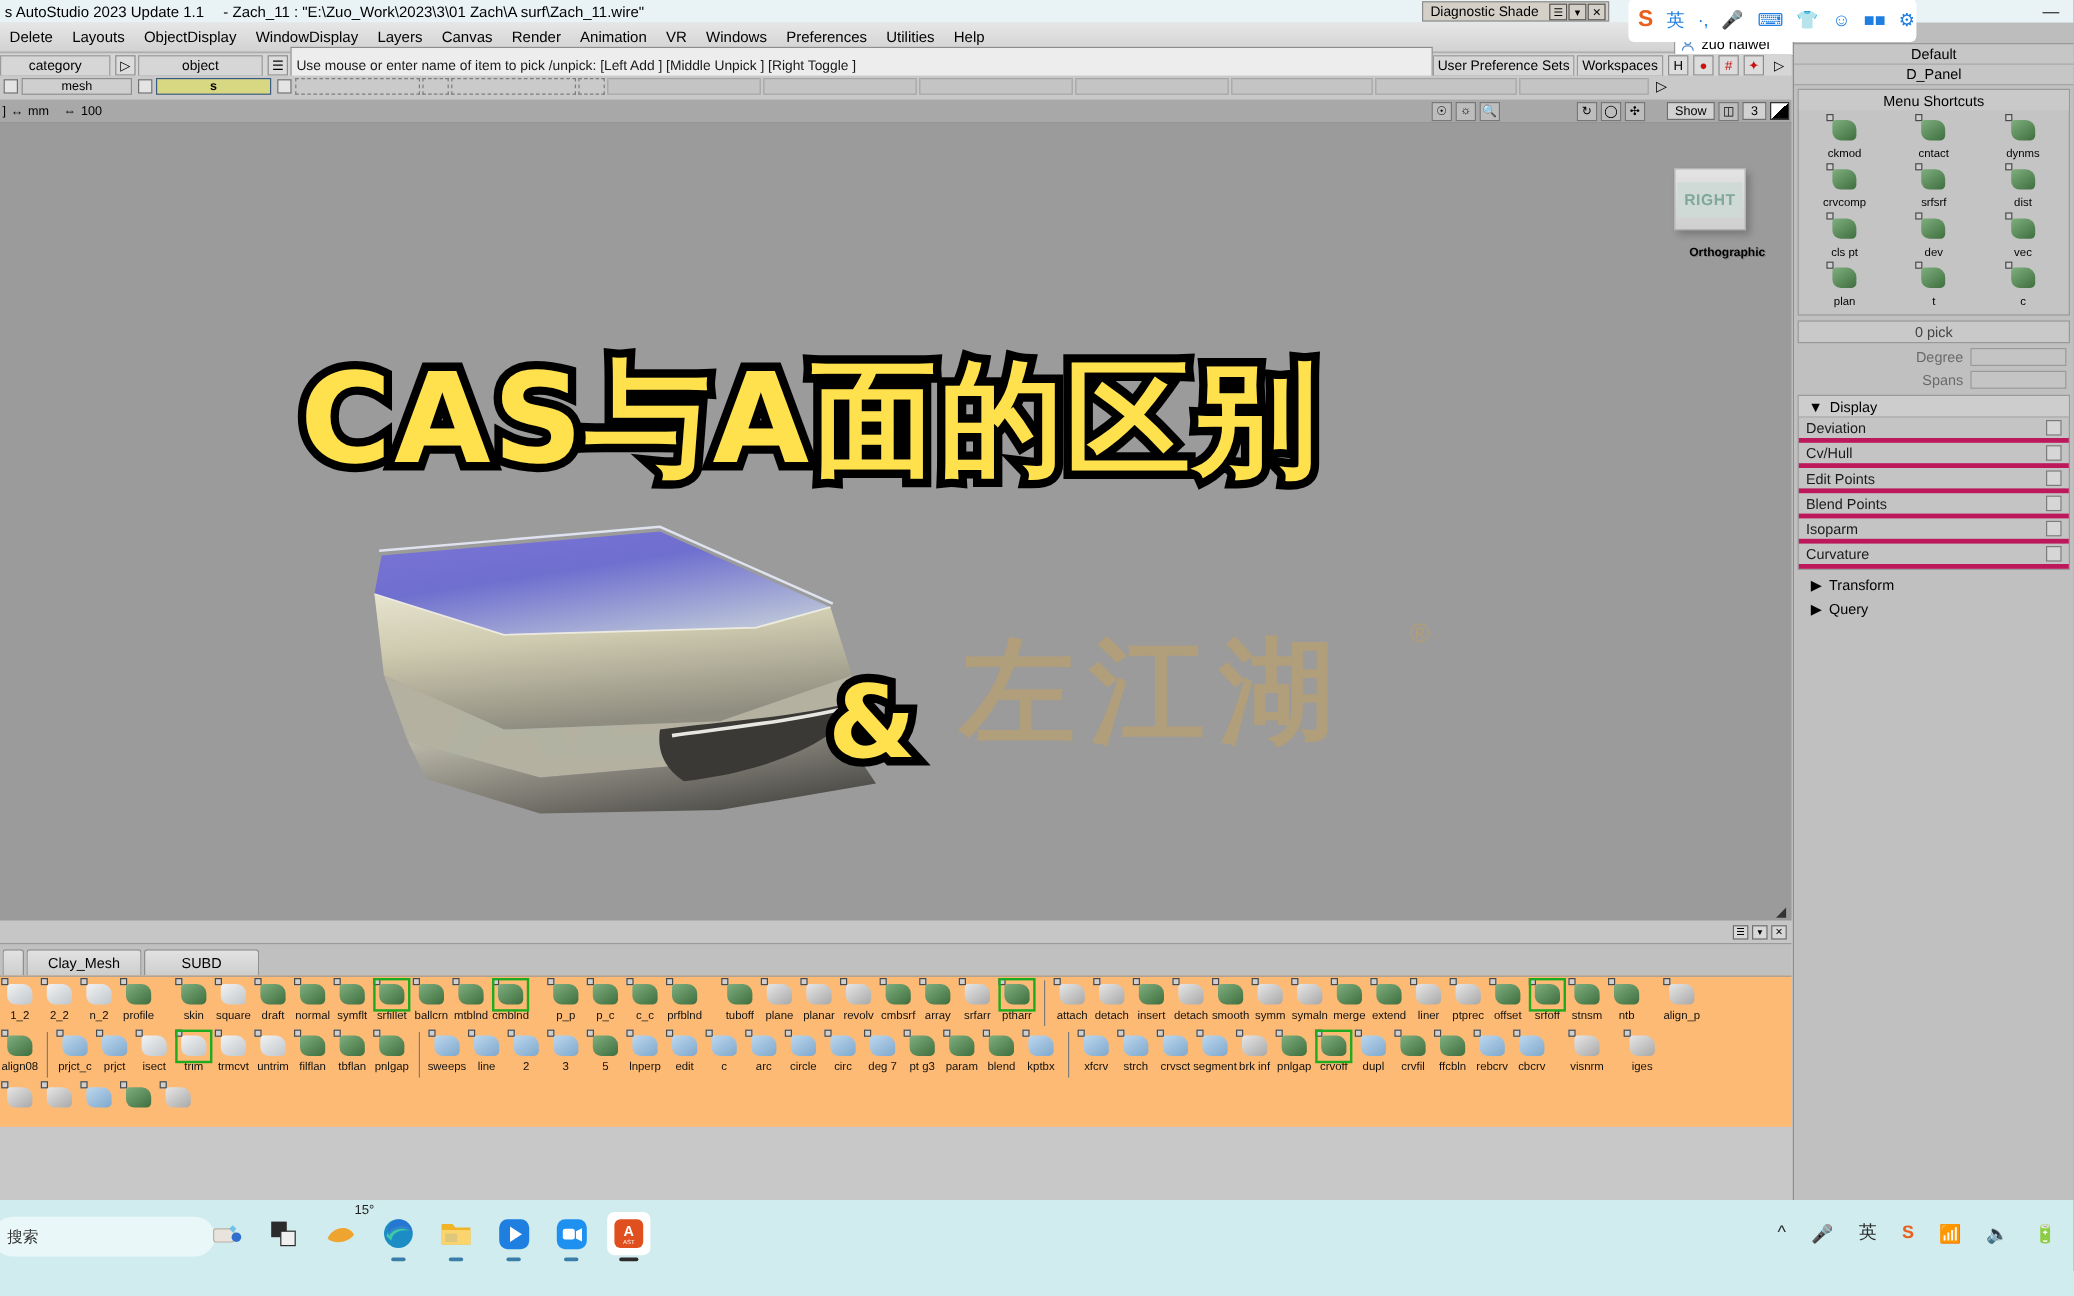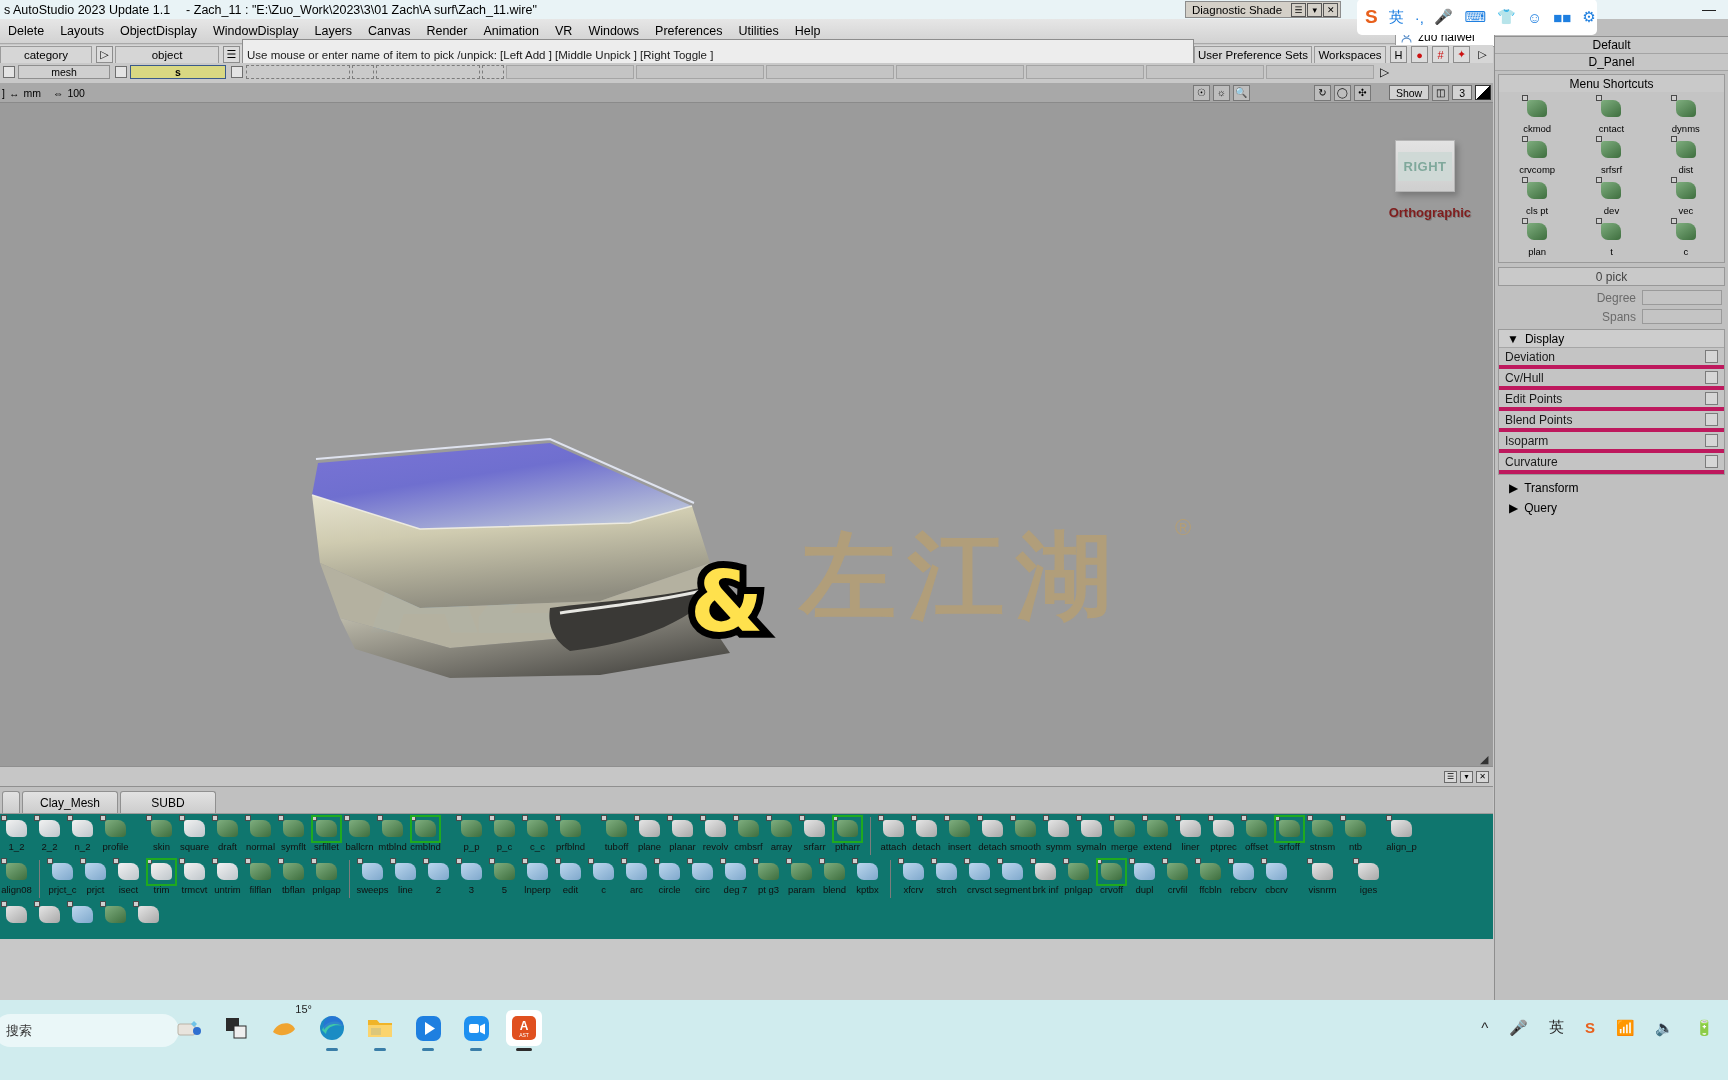--- a/index.html
+++ b/index.html
@@ -109,21 +109,21 @@
     position:absolute; right:38px; top:37px; width:60px; height:52px;
     background:linear-gradient(#e3e3e3,#cfcfcf);
     border:1px solid #b5b5b5;
     display:flex; align-items:center; justify-content:center;
     color:#7fa89b; font-weight:bold; font-size:13px; letter-spacing:0.5px;
     box-shadow: 3px 4px 6px rgba(0,0,0,0.22);
   }
   .viewcube span { background:#cfd9d6; padding:7px 6px; }
   .orthlabel {
     position:absolute; right:22px; top:102px;
-    font-weight:bold; font-size:13px; color:#7f1d1d;
+    font-weight:bold; font-size:10px; color:#000000;
     text-shadow: 1px 1px 0 #7e7e7e;
   }
 
   
   .wm-cn {
     position:absolute; left:800px; top:410px;
     font-family:"DejaVu Serif", serif; font-size:96px; font-weight:bold;
     color:rgba(195,160,95,0.55); letter-spacing:12px;
     white-space:nowrap;
   }
@@ -169,21 +169,21 @@
     border:1px solid #909090; border-bottom:none;
     border-radius:3px 3px 0 0;
     display:flex;align-items:center;justify-content:center;
     font-size:12px;
   }
   .tab.first { min-width:18px; padding:0 4px; }
 
   
   .palette {
     position:absolute; left:0; top:813px; width:1493px; height:126px;
-    background:#0f766e; border-top:1px solid #9c9c9c;
+    background:#fdba74; border-top:1px solid #9c9c9c;
   }
   .palrow { position:absolute; left:0; width:1493px; height:42px; display:flex; align-items:flex-start;}
   .palrow.r1 { top:1px; }
   .palrow.r2 { top:44px; }
   .palrow.r3 { top:87px; }
   .pitem { width:33px; height:42px; position:relative;
            display:flex; flex-direction:column; align-items:center; }
   .pitem .glyph { width:27px; height:24px; margin-top:2px; position:relative; }
   .pitem .lab { font-size:9.5px; line-height:10px; text-align:center; white-space:nowrap;
                 margin-top:1px; color:#111; }
@@ -395,20 +395,21 @@
       <path d="M250 205 C300 198, 360 196, 420 180 C400 215, 340 240, 270 248 C250 235, 248 218, 250 205 Z" fill="#3a3936"></path>
       <path d="M260 210 C310 203, 360 198, 410 186" fill="none" stroke="#e7e7e2" stroke-width="3"></path>
       <path d="M12 92 L120 126 L330 120 L392 103" fill="none" stroke="#f2f0e4" stroke-width="1.5" opacity="0.9"></path>
     </svg>
 
     <div class="viewcube">
       <span>RIGHT</span>
     </div>
     <div class="orthlabel">Orthographic</div>
 
+    <div class="bigtitle" id="title1">CAS与A面的区别</div>
     <div class="bigtitle" id="title2">&amp;</div>
 
     <div class="vp-resize">◢</div>
   </div>
 
   <div class="midbar">
     <div class="mb-ico">☰</div>
     <div class="mb-ico">▾</div>
     <div class="mb-ico">✕</div>
   </div>

